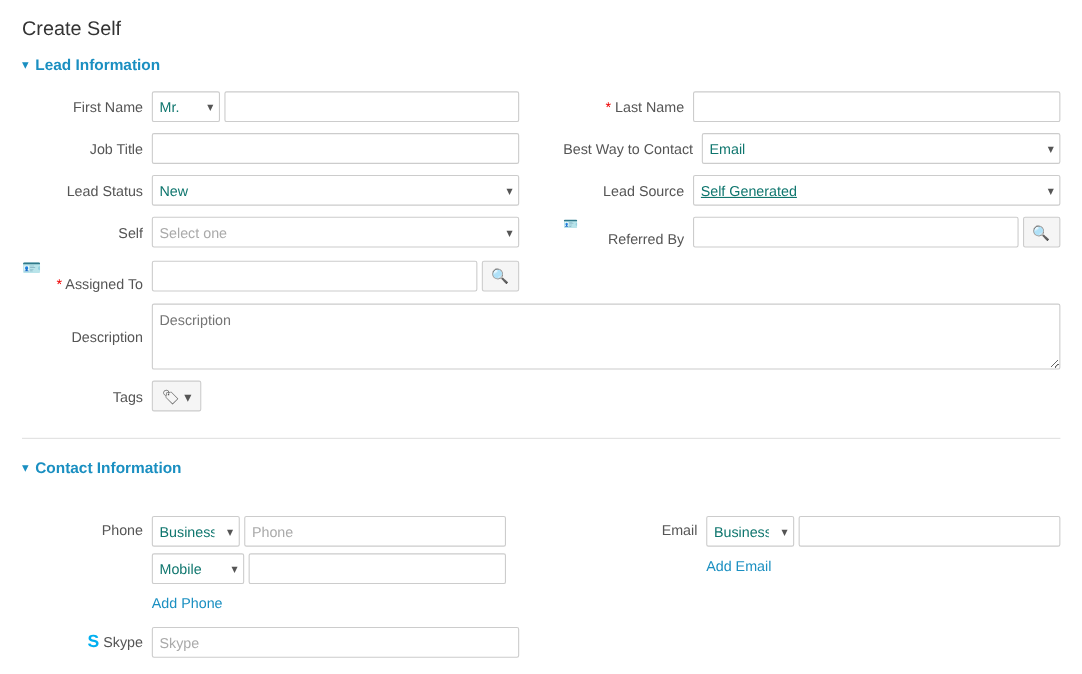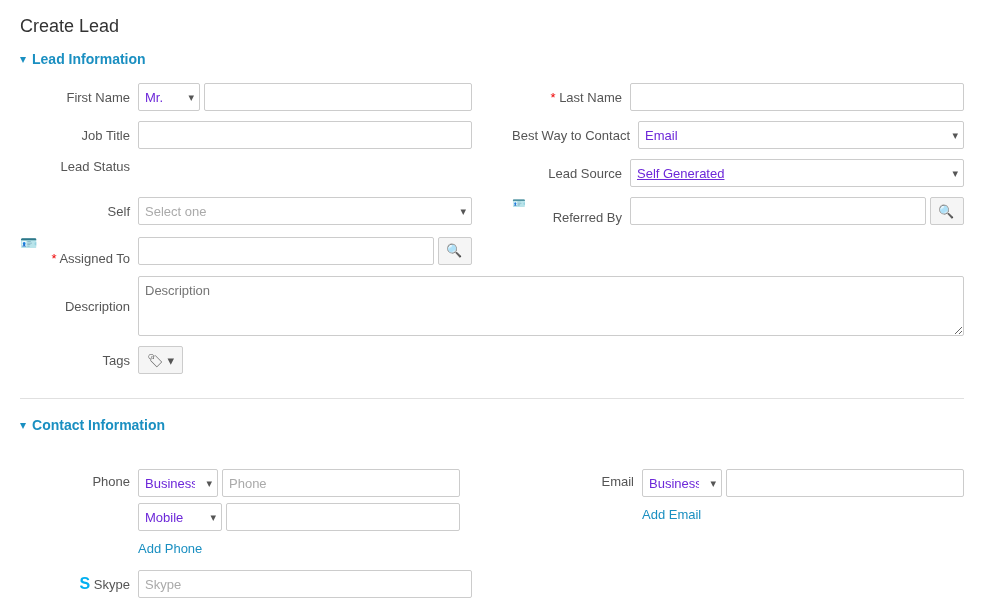--- a/index.html
+++ b/index.html
@@ -72,21 +72,21 @@
     }
     input[type="text"]::placeholder {
       color: #aaa;
     }
     .input-full { width: 100%; }
     select {
       border: 1px solid #ccc;
       border-radius: 2px;
       padding: 4px 6px;
       font-size: 13px;
-      color: #6d28d9;
+      color: #0f766e;
       background: #fff;
       height: 28px;
       appearance: none;
       -webkit-appearance: none;
     }
     .select-wrap {
       position: relative;
       display: inline-flex;
       align-items: center;
     }
@@ -200,21 +200,21 @@
     }
     .divider {
       border: none;
       border-top: 1px solid #e0e0e0;
       margin: 18px 0;
     }
   </style>
 </head>
 <body>
 
-<h1>Create Lead</h1>
+<h1>Create Self</h1>
 
 <div class="form-section">
   <div class="section-header">
     <span class="chevron">▾</span>
     <span class="section-title">Lead Information</span>
   </div>
 
   <div class="form-row">
     <div class="form-col">
       <label>First Name</label>
@@ -257,20 +257,32 @@
             <option>Any</option>
           </select>
         </div>
       </div>
     </div>
   </div>
 
   <div class="form-row">
     <div class="form-col">
       <label>Lead Status</label>
+      <div class="field-wrap select-full">
+        <div class="select-wrap select-full">
+          <select style="width:100%;">
+            <option>New</option>
+            <option>Assigned</option>
+            <option>In Process</option>
+            <option>Converted</option>
+            <option>Recycled</option>
+            <option>Dead</option>
+          </select>
+        </div>
+      </div>
     </div>
     <div class="form-col">
       <label>Lead Source</label>
       <div class="field-wrap select-full">
         <div class="select-wrap select-full">
           <select style="width:100%;text-decoration:underline;">
             <option>Self Generated</option>
             <option>Cold Call</option>
             <option>Existing Customer</option>
             <option>Employee</option>

